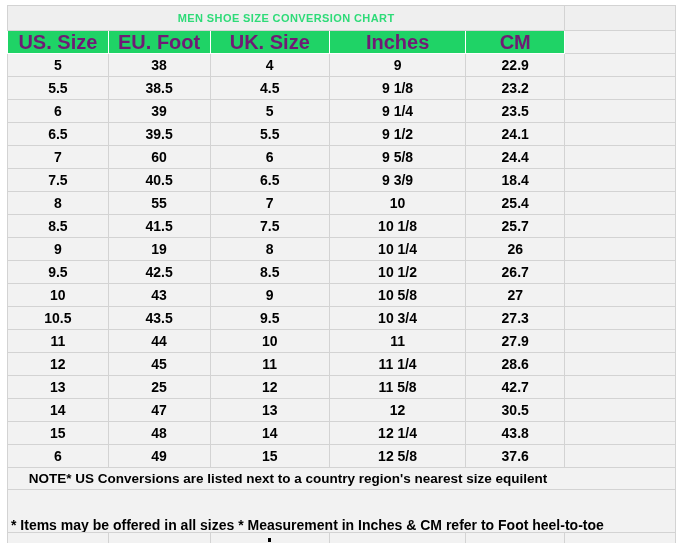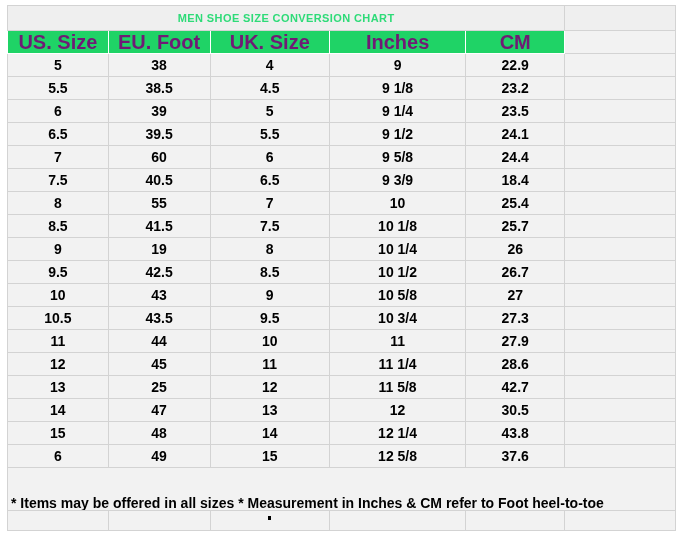--- a/index.html
+++ b/index.html
@@ -247,20 +247,25 @@
           <td>49</td>
           <td>15</td>
           <td>12 5/8</td>
           <td>37.6</td>
           <td></td>
         </tr>
       </tbody>
     <tbody>
       <tr class="note-row">
         <td colspan="6">
+          <div class="center-span">NOTE* US Conversions are listed next to a country region's nearest size equilent</div>
+        </td>
+      </tr>
+      <tr class="note-row">
+        <td colspan="6">
           <div class="left-span">* Items may be offered in all sizes * Measurement in Inches &amp; CM refer to Foot heel-to-toe</div>
         </td>
       </tr>
       <tr class="partial-row">
         <td></td>
         <td></td>
         <td>
             <div class="tiny-mark"></div>
           </td>
         <td></td>

